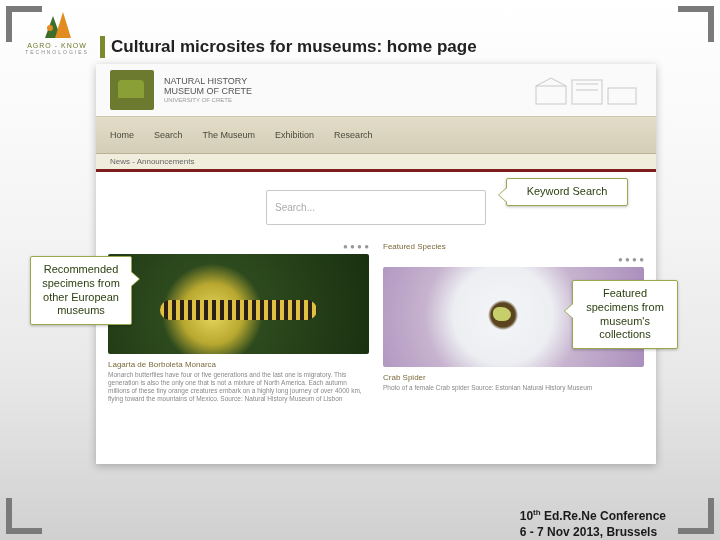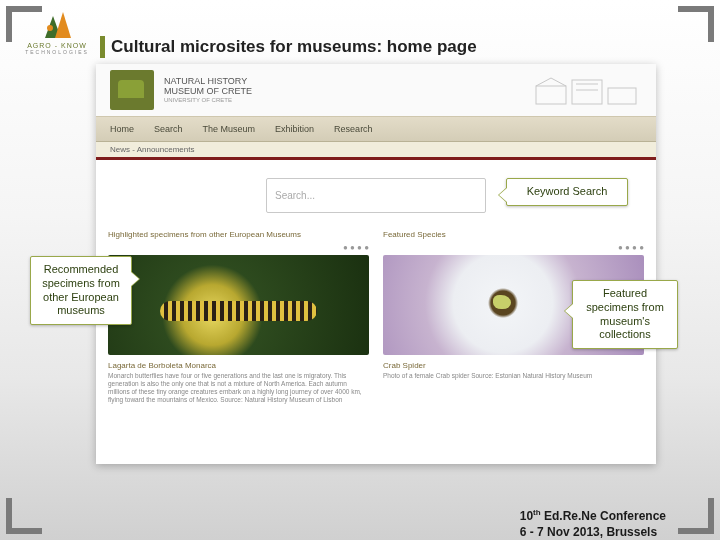--- a/index.html
+++ b/index.html
@@ -27,21 +27,21 @@
   .site-shot {
     position: absolute; top: 64px; left: 96px; width: 560px; height: 400px;
     background: #fff; box-shadow: 0 2px 8px rgba(0,0,0,0.25);
     overflow: hidden;
   }
   .site-header { height: 52px; background: #fafafa; display: flex; align-items: center; padding: 6px 14px; gap: 10px; }
   .mus-logo { width: 44px; height: 40px; background: #6b7a2e; border-radius: 2px; position: relative; }
   .mus-logo::after { content:""; position:absolute; left:8px; top:10px; width:26px; height:18px; background:#8aa037; border-radius:4px 4px 0 0; }
   .mus-title { font-size: 9px; color: #555; line-height: 1.1; }
   .bld-sketch { width: 110px; height: 36px; margin-left: auto; }
-  .nav { height: 26px; background: linear-gradient(#e3dcc8,#d4cdb7); border-top:1px solid #cfc7ae; border-bottom:1px solid #b9b296; display:flex; gap:20px; padding:0 14px; align-items:center; font-size:9px; color:#4a4a3a; }
+  .nav { height: 38px; background: linear-gradient(#e3dcc8,#d4cdb7); border-top:1px solid #cfc7ae; border-bottom:1px solid #b9b296; display:flex; gap:20px; padding:0 14px; align-items:center; font-size:9px; color:#4a4a3a; }
   .subnav { height: 18px; background:#f1eddc; border-bottom:3px solid #7f1d1d; font-size:8px; color:#666; padding:3px 14px; }
   .search-zone { height: 70px; display:flex; align-items:center; justify-content:center; position:relative; }
   .search-bg { position:absolute; font-size:44px; font-weight:bold; color:#f0f0f0; letter-spacing:4px; }
   .search-box { position:relative; width: 220px; height: 35px; border:1px solid #c9c9c9; border-radius:2px; background:#fff; display:flex; align-items:center; padding:0 8px; font-size:10px; color:#aaa; }
   .content-row { display:flex; padding: 0 12px; gap: 14px; }
   .col { flex:1; }
   .sect-title { font-size:8px; color:#7a6a3a; margin-bottom:4px; }
   .dots { font-size:8px; color:#999; text-align:right; margin-bottom:3px;}
   .thumb { width:100%; height:100px; border-radius:2px; }
   .thumb-a { background: radial-gradient(circle at 40% 60%, #e8d860 0%, #b8a830 18%, #2d4a1e 30%, #1a3010 100%); position:relative;}
@@ -118,21 +118,20 @@
     <span>News - Announcements</span>
   </div>
   <div class="search-zone">
     <div class="search-bg">Search</div>
     <div class="search-box">
       <span>Search...</span>
     </div>
   </div>
   <div class="content-row">
     <div class="col">
-      <div class="sect-title">Highlighted specimens from other European Museums</div>
       <div class="dots">● ● ● ●</div>
       <div class="thumb thumb-a"></div>
       <div class="cap-title">Lagarta de Borboleta Monarca</div>
       <div class="cap-text">Monarch butterflies have four or five generations and the last one is migratory. This generation is also the only one that is not a mixture of North America. Each autumn millions of these tiny orange creatures embark on a highly long journey of over 4000 km, flying toward the mountains of Mexico.
 Source: Natural History Museum of Lisbon</div>
     </div>
     <div class="col">
       <div class="sect-title">Featured Species</div>
       <div class="dots">● ● ● ●</div>
       <div class="thumb thumb-b"></div>

